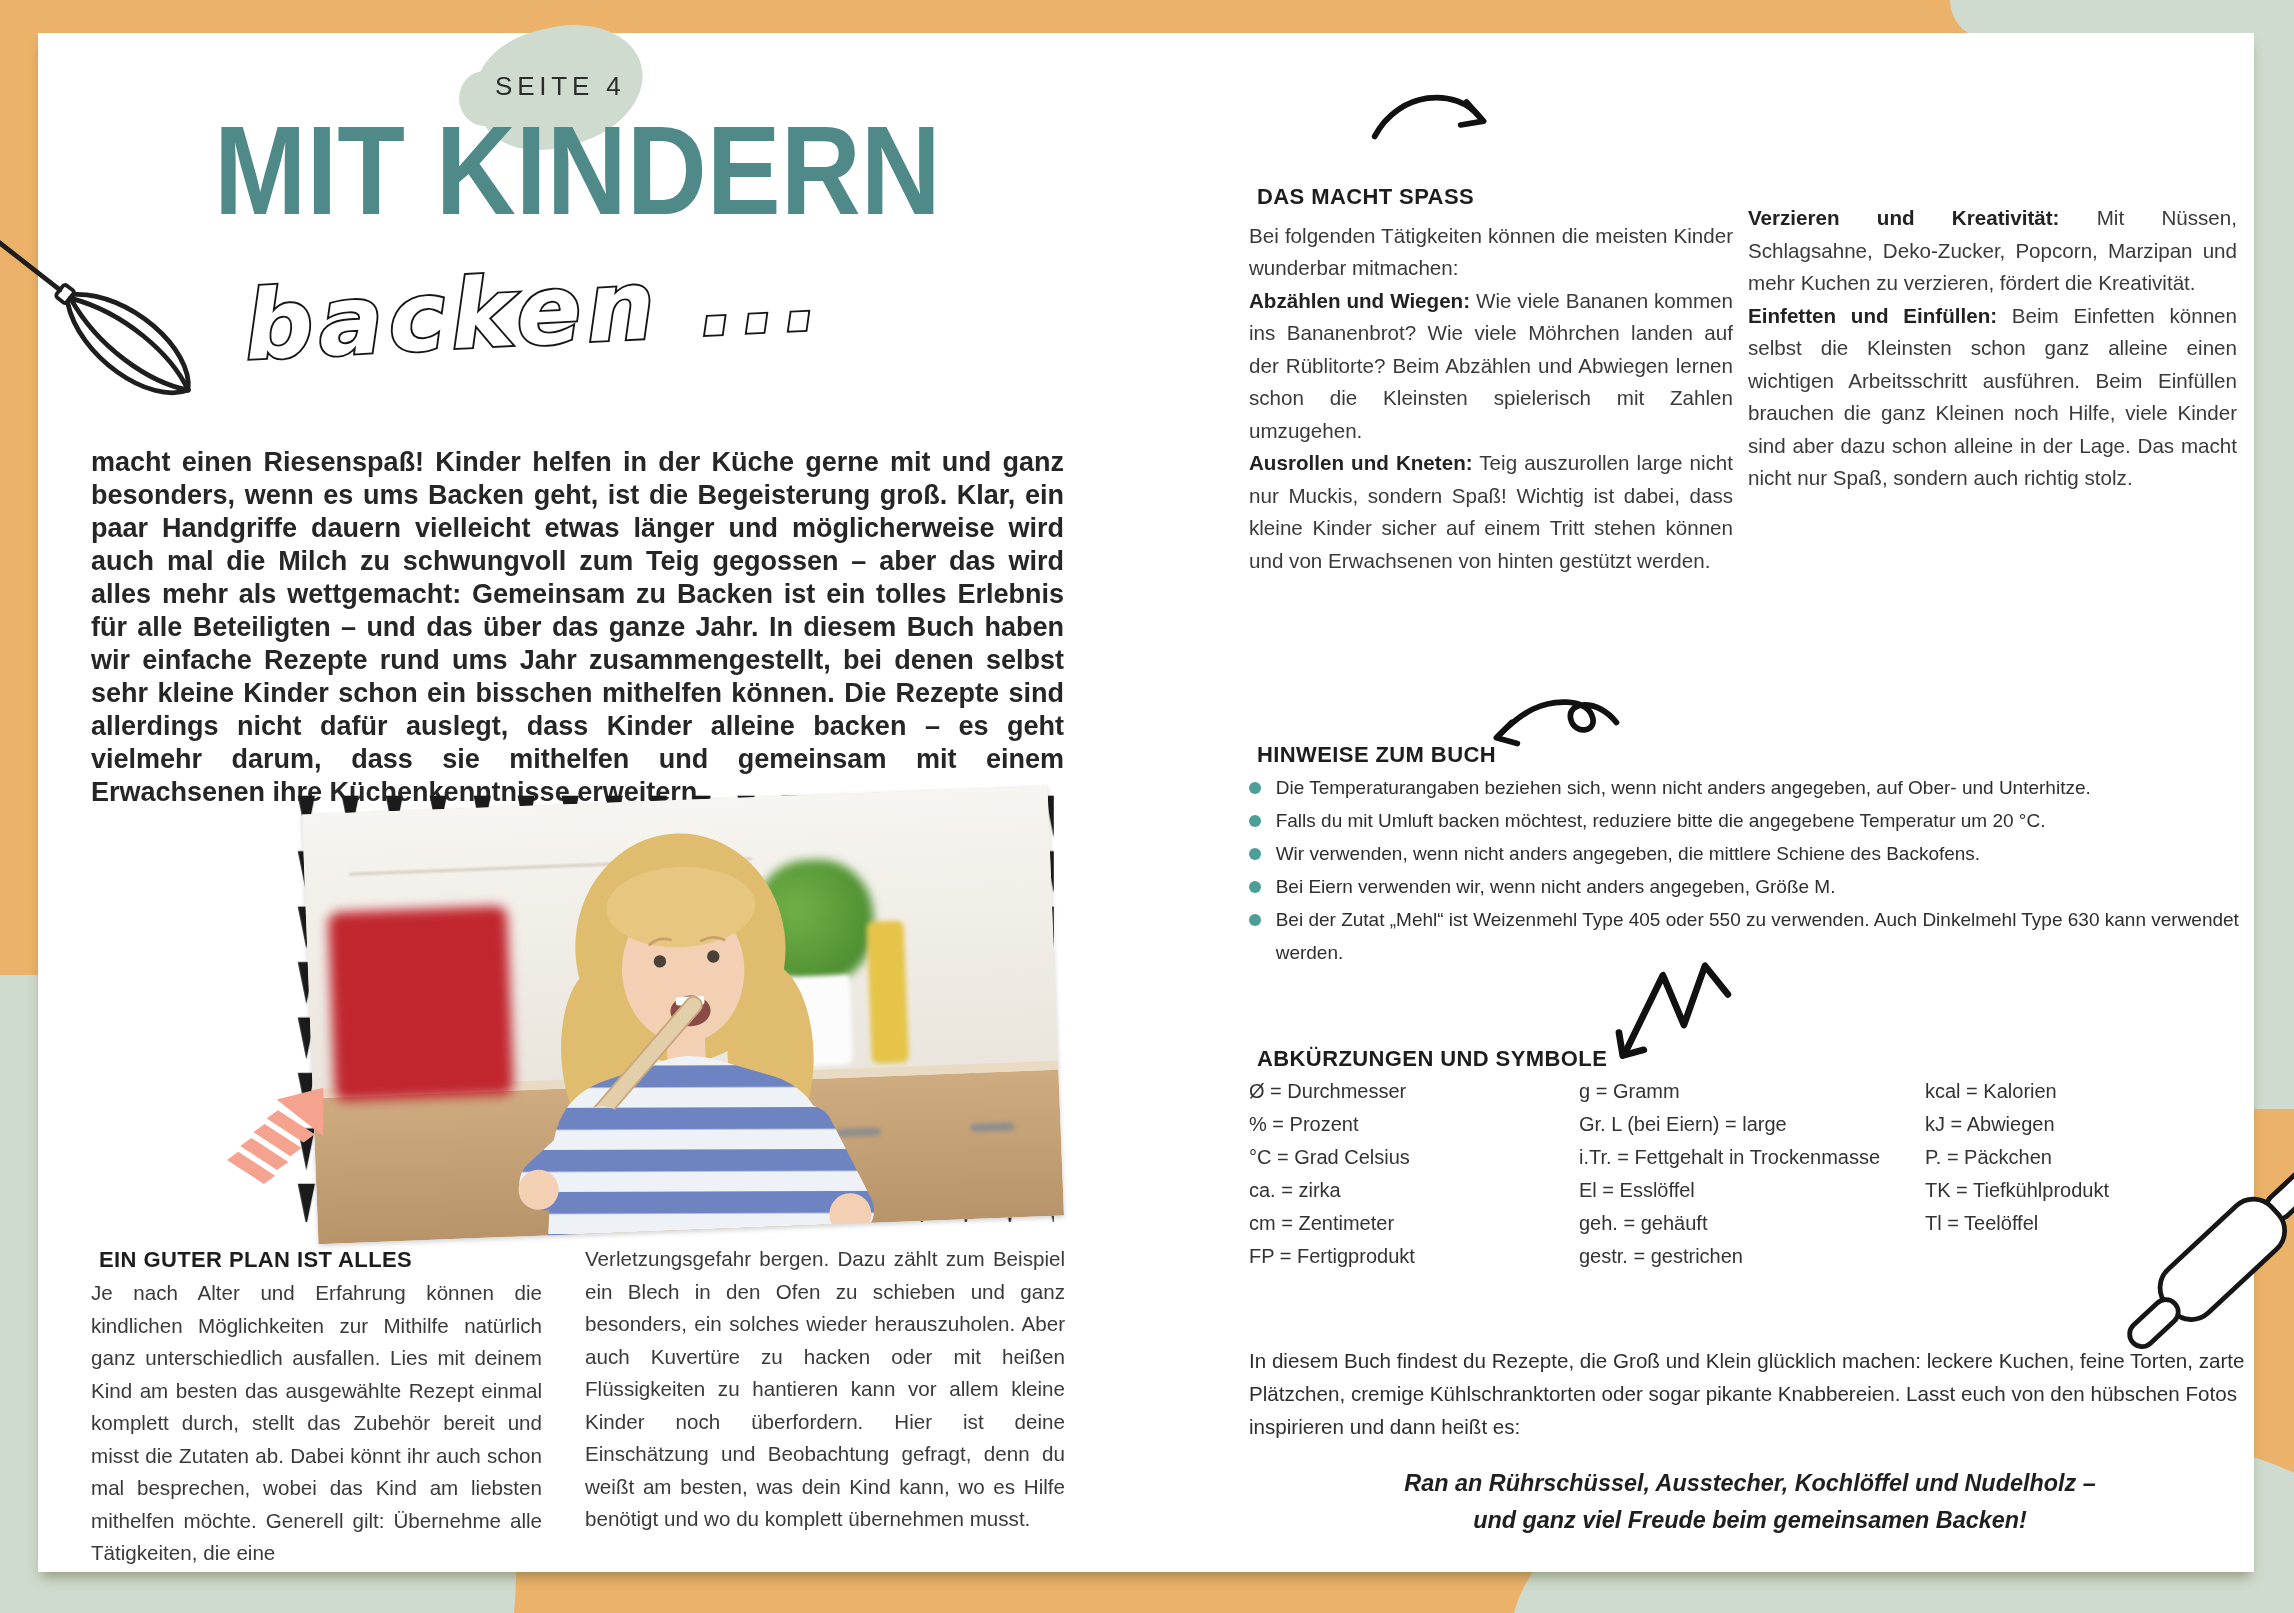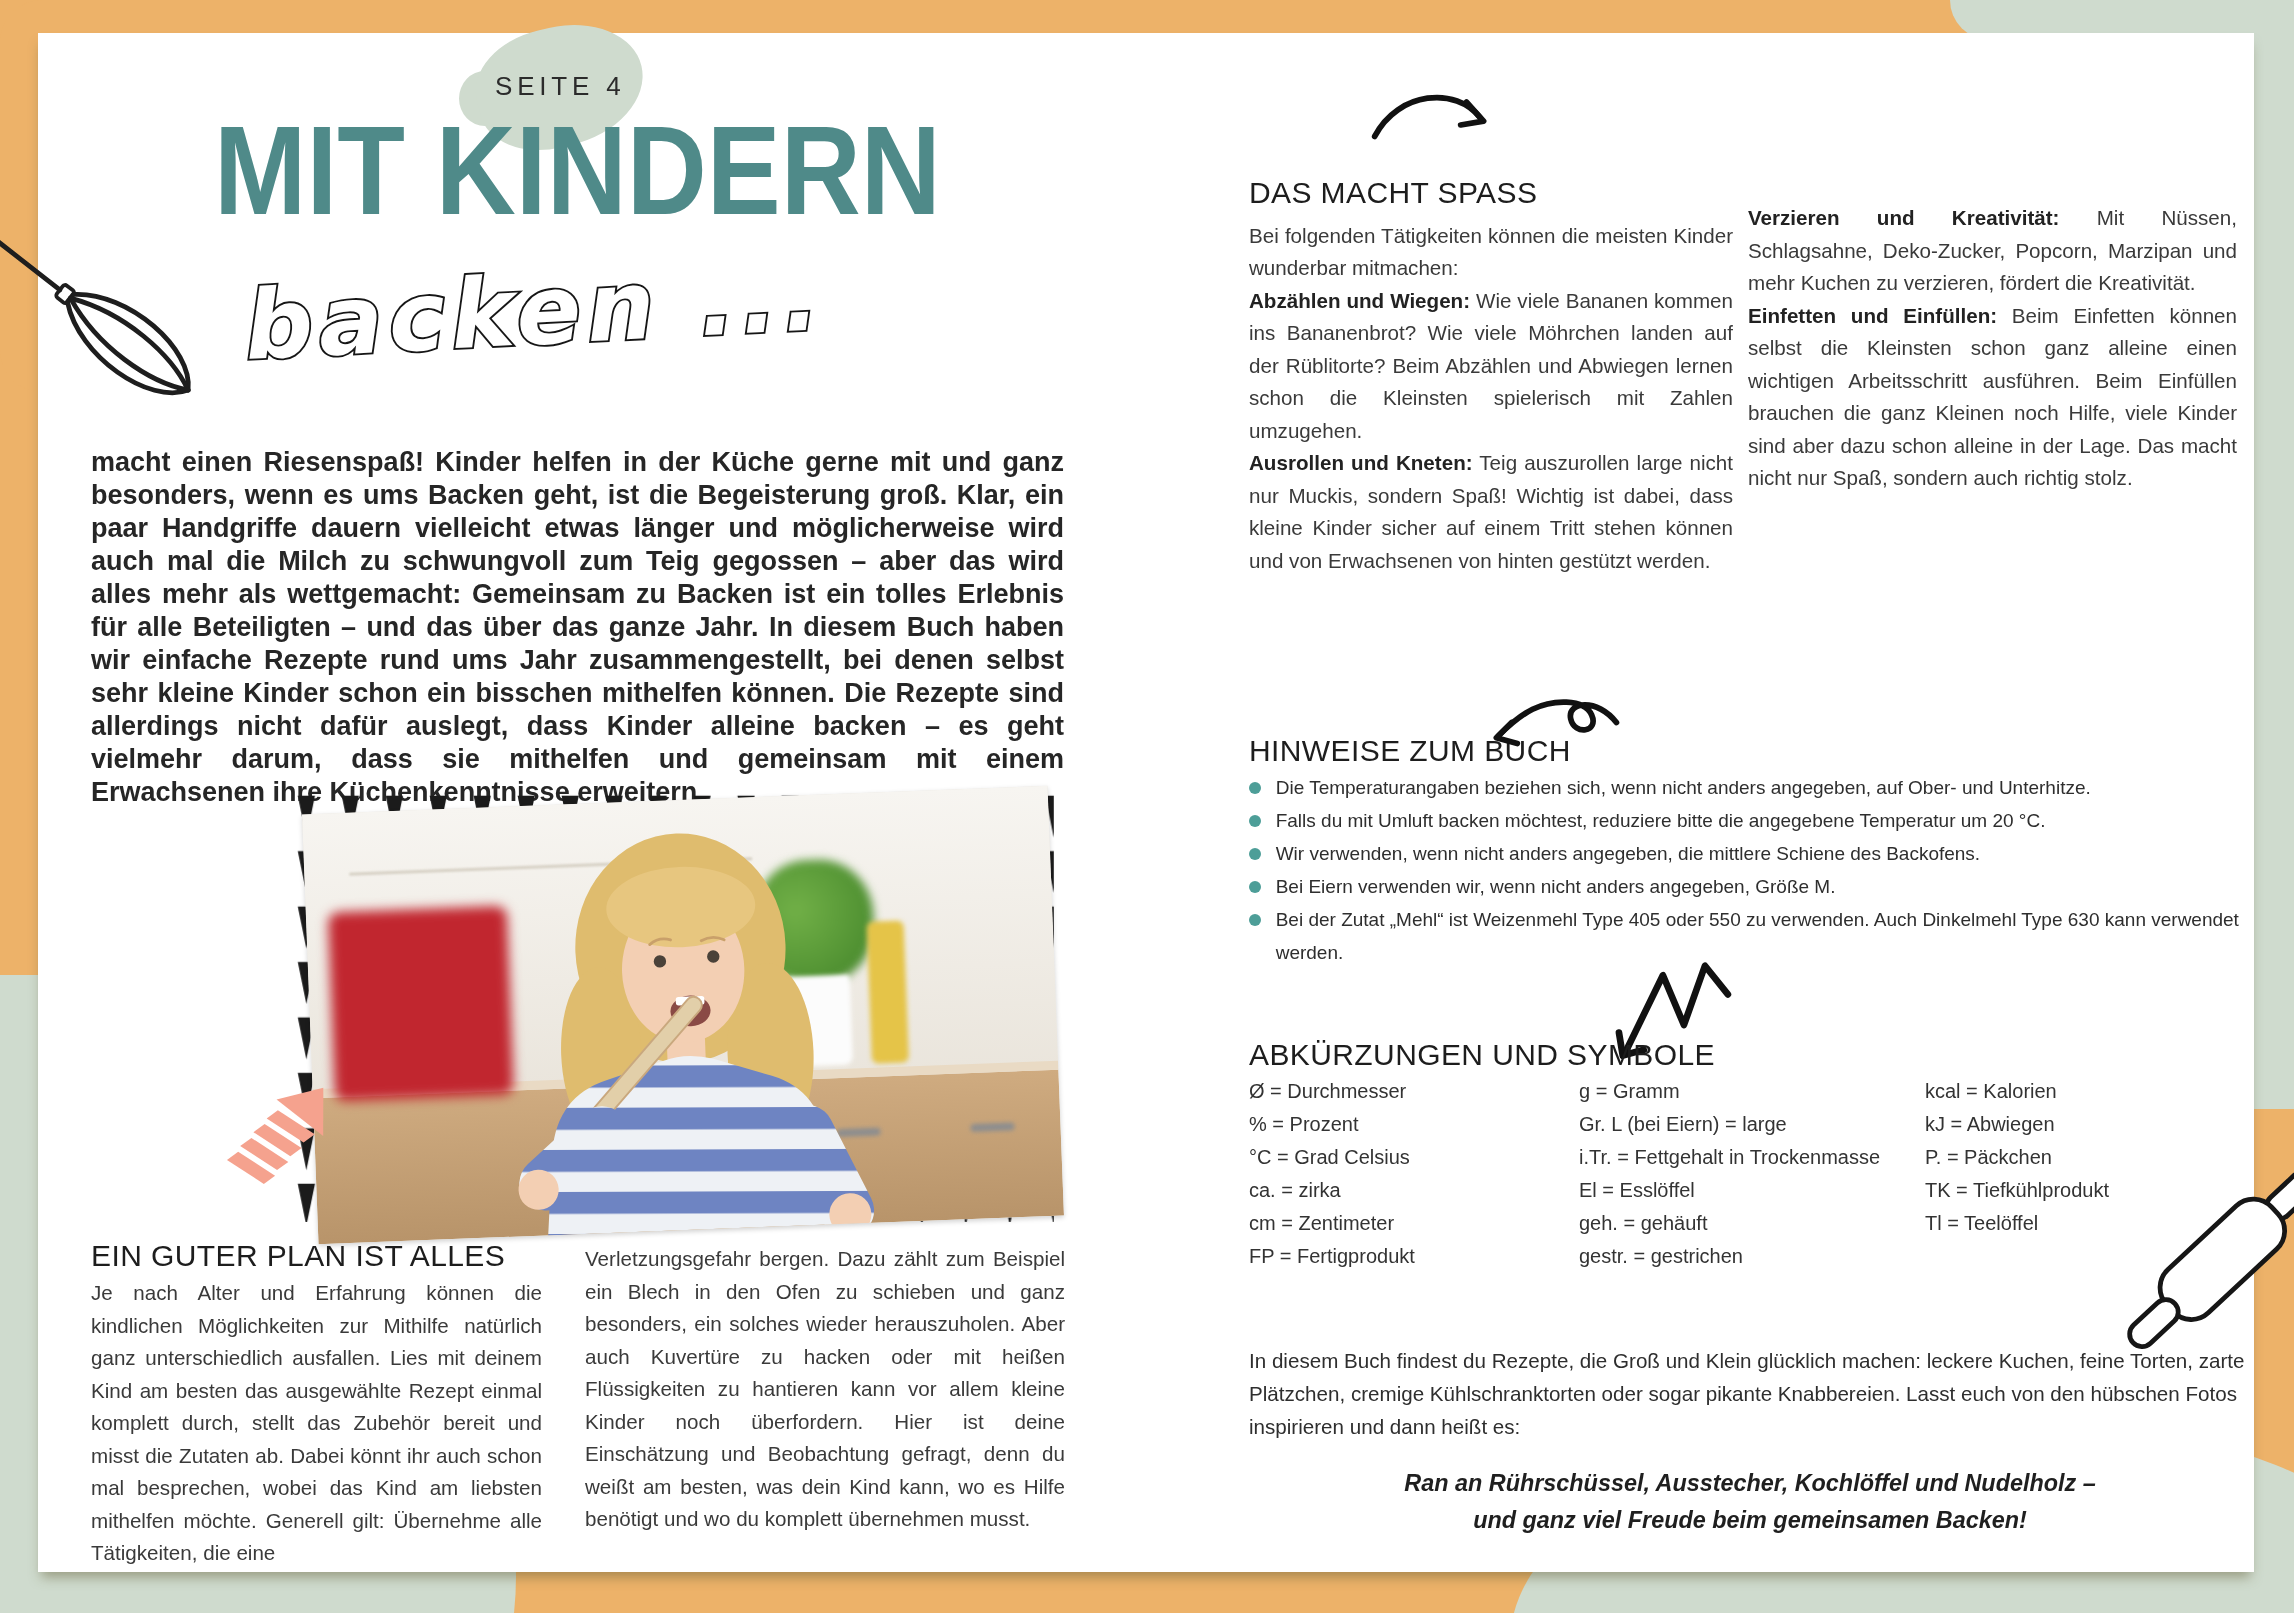--- a/index.html
+++ b/index.html
@@ -29,21 +29,21 @@
   
   .h1{position:absolute;left:57px;top:75px;width:965px;text-align:center;color:#4f8a89;
       font-size:126px;font-weight:bold;letter-spacing:0px;line-height:1;transform:scaleX(.88);transform-origin:center;}
   .backen-svg{position:absolute;left:105px;top:208px;}
 
   
   .lead{position:absolute;left:53px;top:413px;width:973px;font-weight:bold;font-size:27px;
         line-height:33px;color:#262626;text-align:justify;margin:0;}
   .para{font-size:20.6px;line-height:32.5px;color:#3a3a3a;text-align:justify;margin:0;}
   .para b{color:#222;}
-  .h3{font-size:30px;font-weight:normal;color:#1d1d1d;letter-spacing:0.4px;margin:0;}
+  .h3{font-size:22px;font-weight:bold;color:#1d1d1d;letter-spacing:0.4px;margin:8px;}
 
   
   .photo-wrap{position:absolute;left:251px;top:723px;width:793px;height:478px;}
   .tri-svg{position:absolute;left:0;top:34px;}
   .photo{position:absolute;left:21px;top:44px;width:746px;height:430px;transform:rotate(-2.2deg);
          overflow:hidden;background:#efece6;box-shadow:0 1.9px 5.7px rgba(0,0,0,.18);}
   .ph-wall{position:absolute;left:0;right:0;top:0;height:66%;background:linear-gradient(#f7f5f1,#eae5dc);}
   .ph-counter{position:absolute;left:0;right:0;bottom:0;height:34%;background:linear-gradient(#cfab80,#b8946a);}
   .ph-counter-top{position:absolute;left:0;right:0;bottom:34%;height:8.6px;background:#e9dac4;}
   .ph-handle{position:absolute;width:44px;height:7.6px;border-radius:3.8px;background:#8e8e8e;filter:blur(1.9px);}

